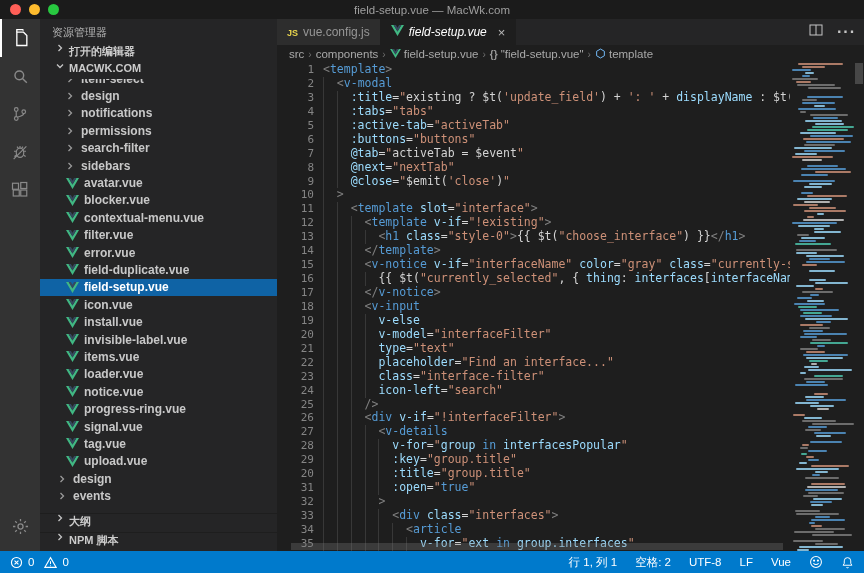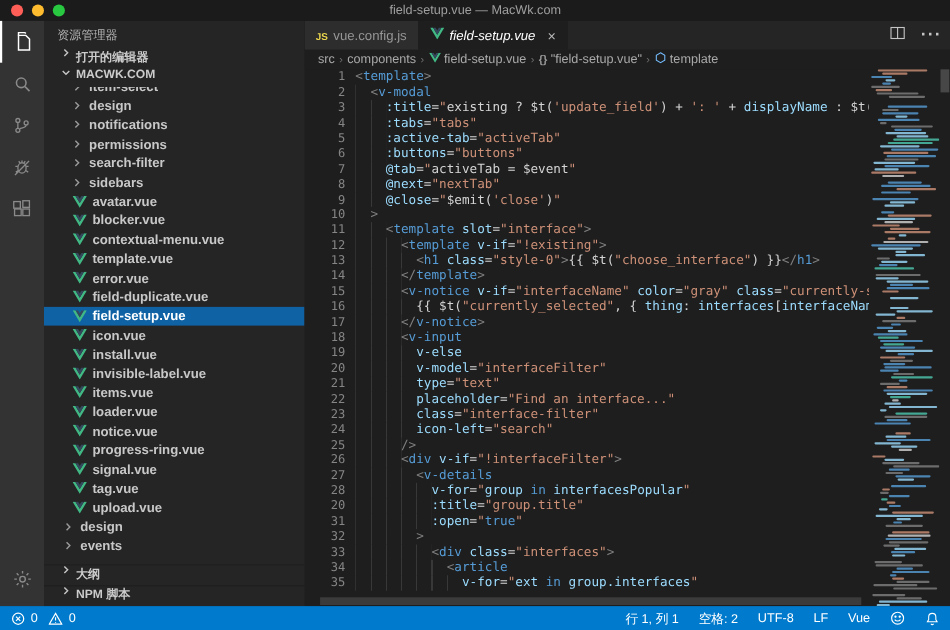--- a/index.html
+++ b/index.html
@@ -228,21 +228,21 @@
             </span>
             <span>contextual-menu.vue</span>
           </div>
           <div class="trow lvl2">
             <span class="vicon">
               <svg width="13" height="11" viewBox="0 0 24 20">
                 <path d="M0 0h4.8L12 12 19.2 0H24L12 20z" fill="#41b883"></path>
                 <path d="M4.8 0h4.3L12 4.8 14.9 0h4.3L12 12z" fill="#35495e"></path>
               </svg>
             </span>
-            <span>template.vue</span>
+            <span>filter.vue</span>
           </div>
           <div class="trow lvl2">
             <span class="vicon">
               <svg width="13" height="11" viewBox="0 0 24 20">
                 <path d="M0 0h4.8L12 12 19.2 0H24L12 20z" fill="#41b883"></path>
                 <path d="M4.8 0h4.3L12 4.8 14.9 0h4.3L12 12z" fill="#35495e"></path>
               </svg>
             </span>
             <span>error.vue</span>
           </div>
@@ -547,20 +547,24 @@
             <span class="ln">26</span>
             <span class="lc"><span class="ind" style="width: 6ch;"></span><span class="tk-p">&lt;</span><span class="tk-tag">div</span><span class="tk-attr"> v-if</span><span class="tk-eq">=</span><span class="tk-str">"!interfaceFilter"</span><span class="tk-p">&gt;</span></span>
           </div>
           <div class="code-line">
             <span class="ln">27</span>
             <span class="lc"><span class="ind" style="width: 8ch;"></span><span class="tk-p">&lt;</span><span class="tk-tag">v-details</span></span>
           </div>
           <div class="code-line">
             <span class="ln">28</span>
             <span class="lc"><span class="ind" style="width: 10ch;"></span><span class="tk-attr">v-for</span><span class="tk-eq">=</span><span class="tk-str">"</span><span class="tk-id">group</span><span class="tk-kw"> in </span><span class="tk-id">interfacesPopular</span><span class="tk-str">"</span></span>
+          </div>
+          <div class="code-line">
+            <span class="ln">29</span>
+            <span class="lc"><span class="ind" style="width: 10ch;"></span><span class="tk-attr">:key</span><span class="tk-eq">=</span><span class="tk-str">"group.title"</span></span>
           </div>
           <div class="code-line">
             <span class="ln">20</span>
             <span class="lc"><span class="ind" style="width: 10ch;"></span><span class="tk-attr">:title</span><span class="tk-eq">=</span><span class="tk-str">"group.title"</span></span>
           </div>
           <div class="code-line">
             <span class="ln">31</span>
             <span class="lc"><span class="ind" style="width: 10ch;"></span><span class="tk-attr">:open</span><span class="tk-eq">=</span><span class="tk-str">"</span><span class="tk-kw">true</span><span class="tk-str">"</span></span>
           </div>
           <div class="code-line">

